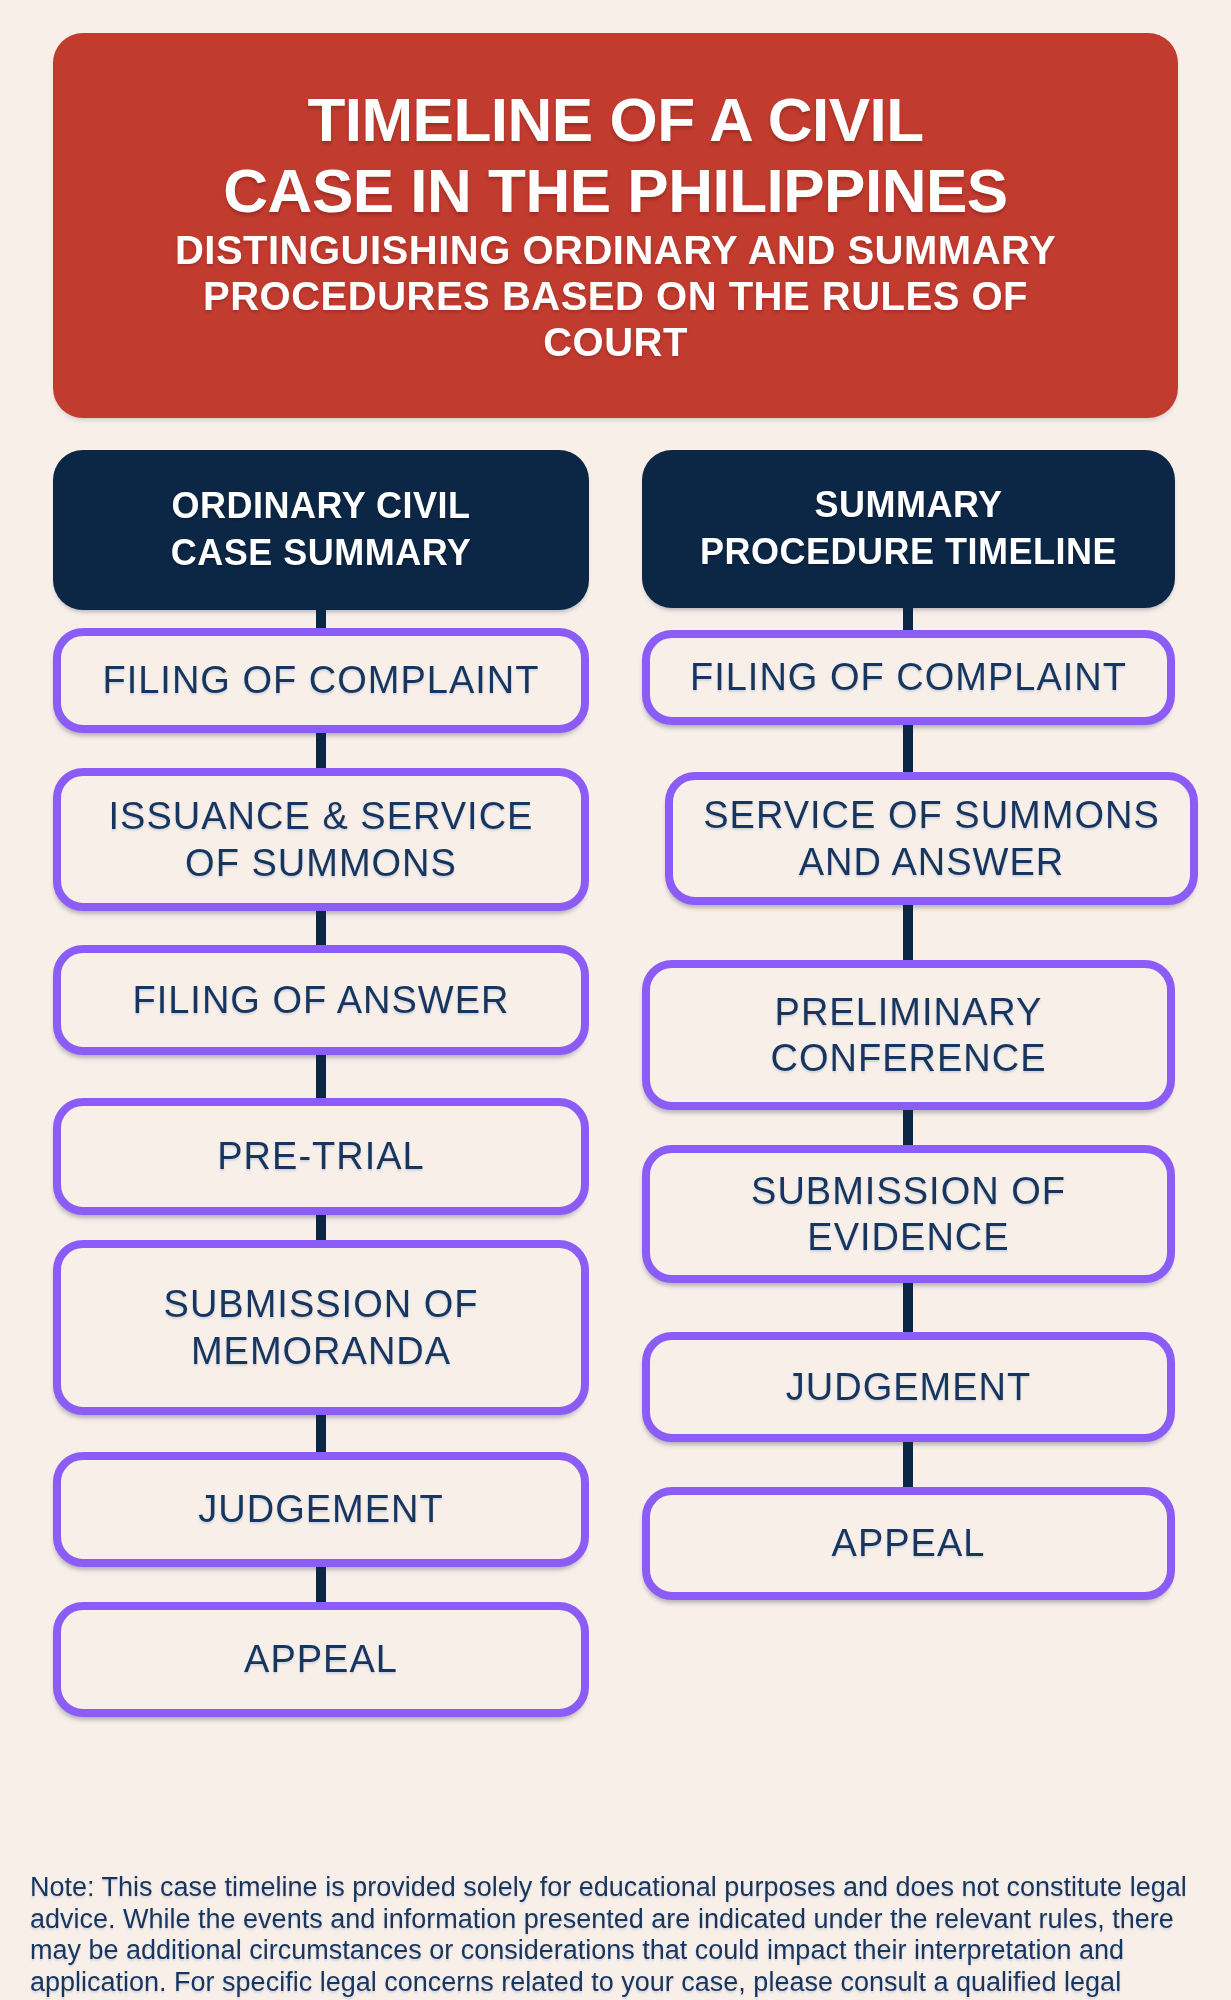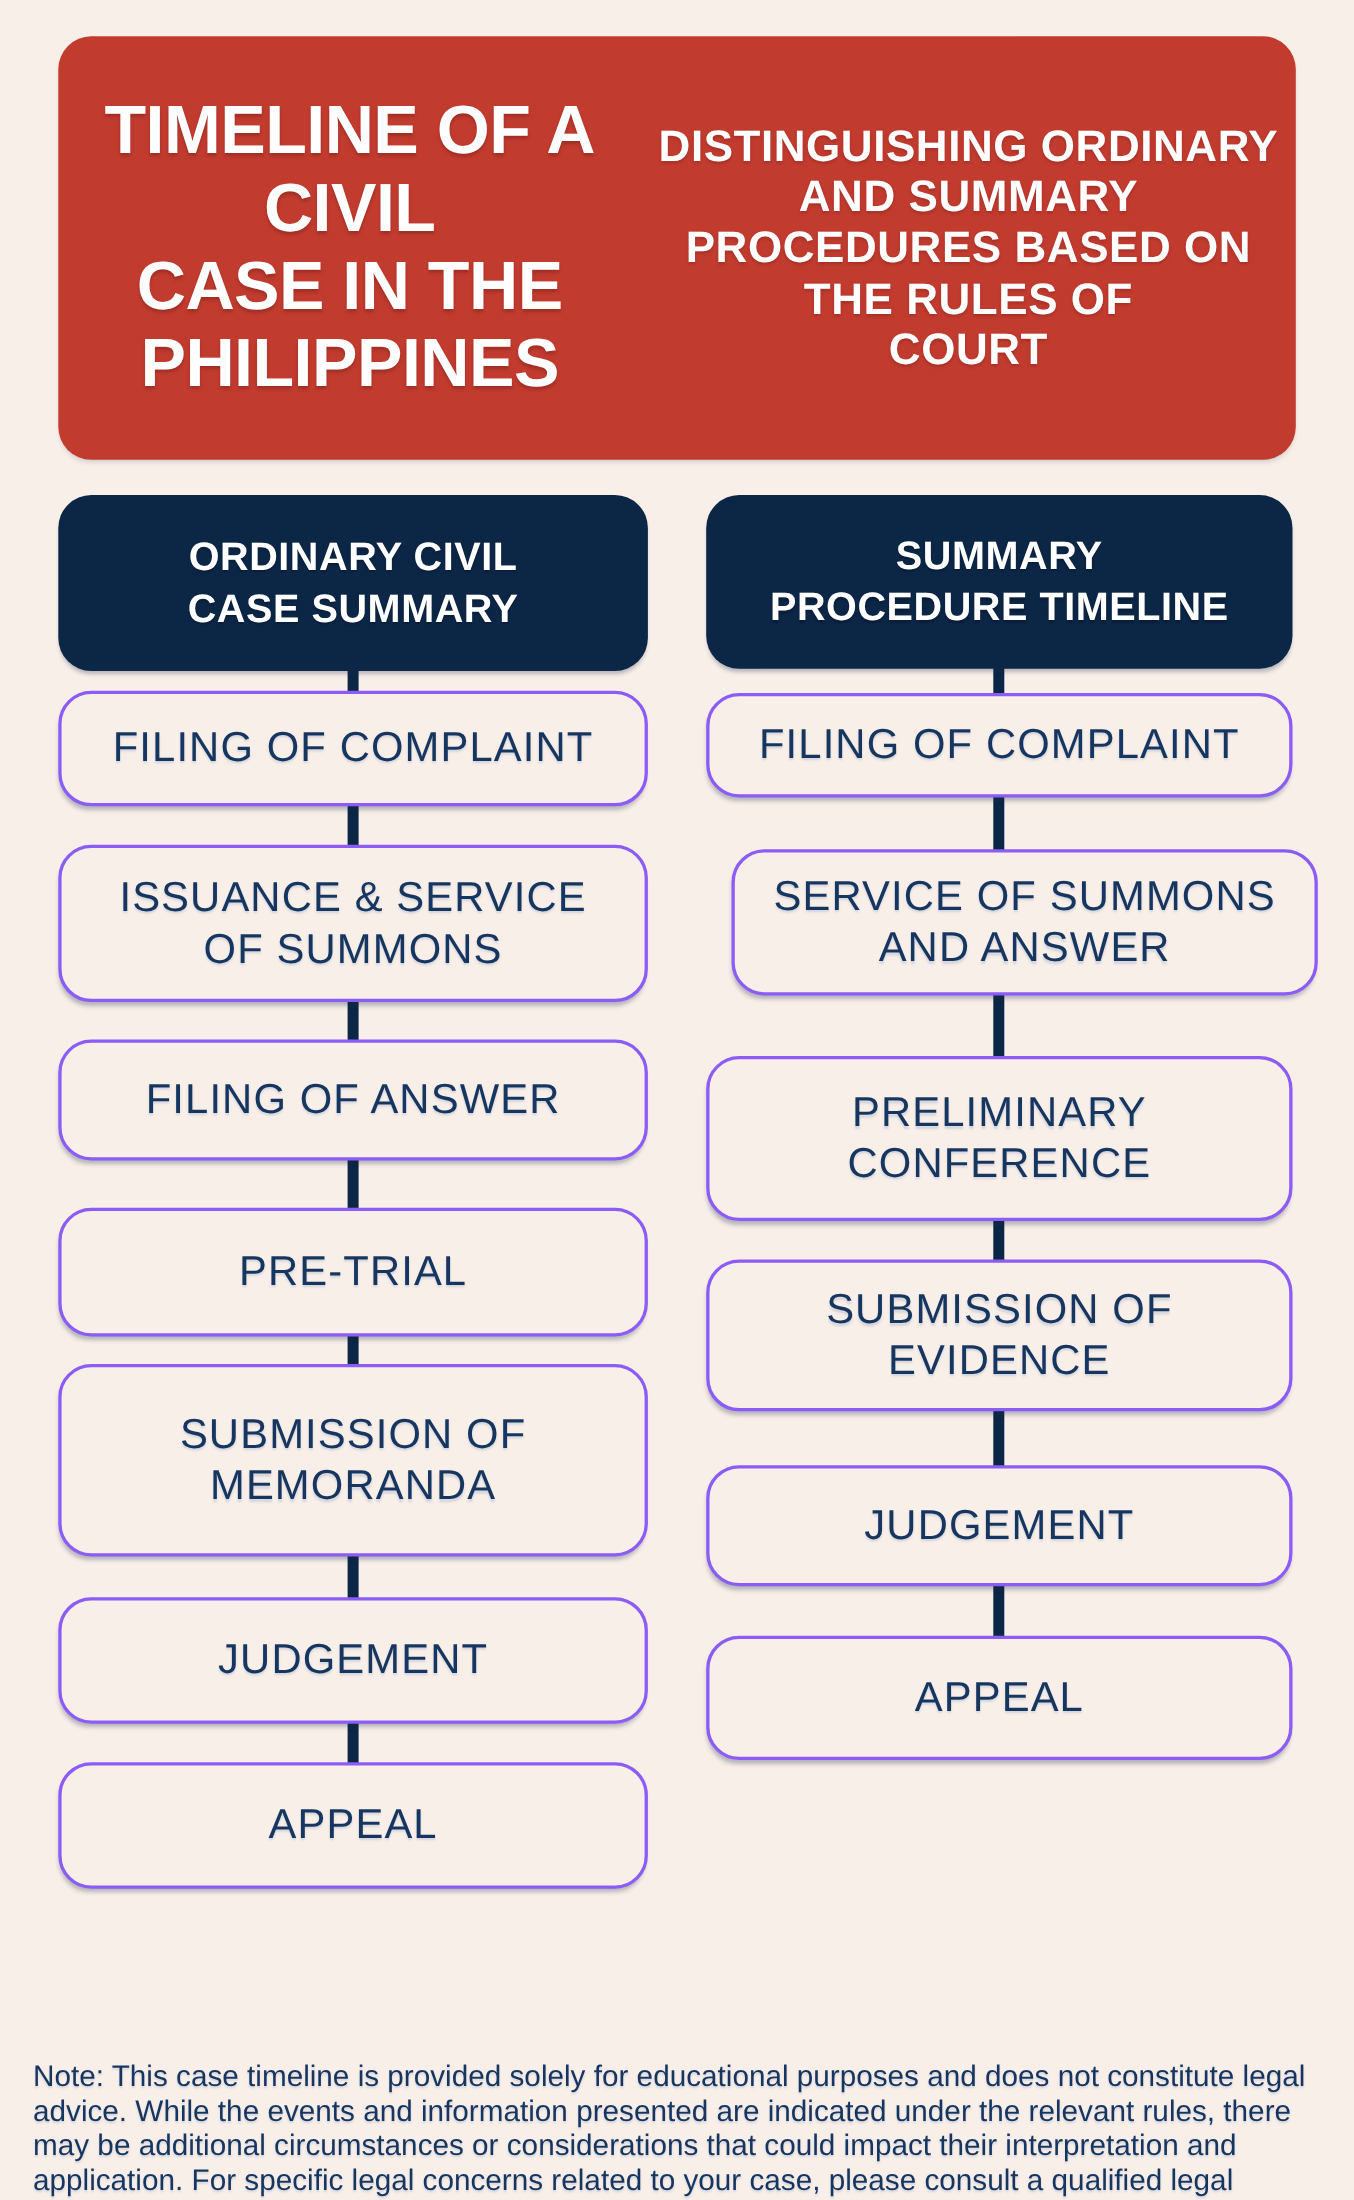--- a/index.html
+++ b/index.html
@@ -17,20 +17,21 @@
     overflow: hidden;
   }
   
   .red-header {
     position: absolute;
     left: 53px; top: 33px;
     width: 1125px; height: 385px;
     background: #c23b2f;
     border-radius: 30px;
     display: flex;
+    flex-direction: column;
     align-items: center;
     justify-content: center;
     box-shadow: 0 4px 5px -2px rgba(23,42,74,0.18);
   }
   .main-title {
     color: #ffffff;
     font-size: 62px;
     font-weight: bold;
     line-height: 1.14;
     letter-spacing: -0.5px;
@@ -67,21 +68,21 @@
     box-shadow: 0 4px 4px -2px rgba(23,42,74,0.3);
     text-shadow: 0 2px 2px rgba(0,0,20,0.25);
   }
   .lh { left: 53px;  top: 450px; width: 536px; height: 160px; }
   .rh { left: 642px; top: 450px; width: 533px; height: 158px; }
   
   .step {
     position: absolute;
     box-sizing: border-box;
     background: #f9efe9;
-    border: 3px solid #8b5cf6;
+    border: 8px solid #8b5cf6;
     border-radius: 30px;
     color: #17365f;
     font-size: 38px;
     letter-spacing: 1px;
     line-height: 1.22;
     text-align: center;
     white-space: pre-line;
     display: flex;
     align-items: center;
     justify-content: center;

